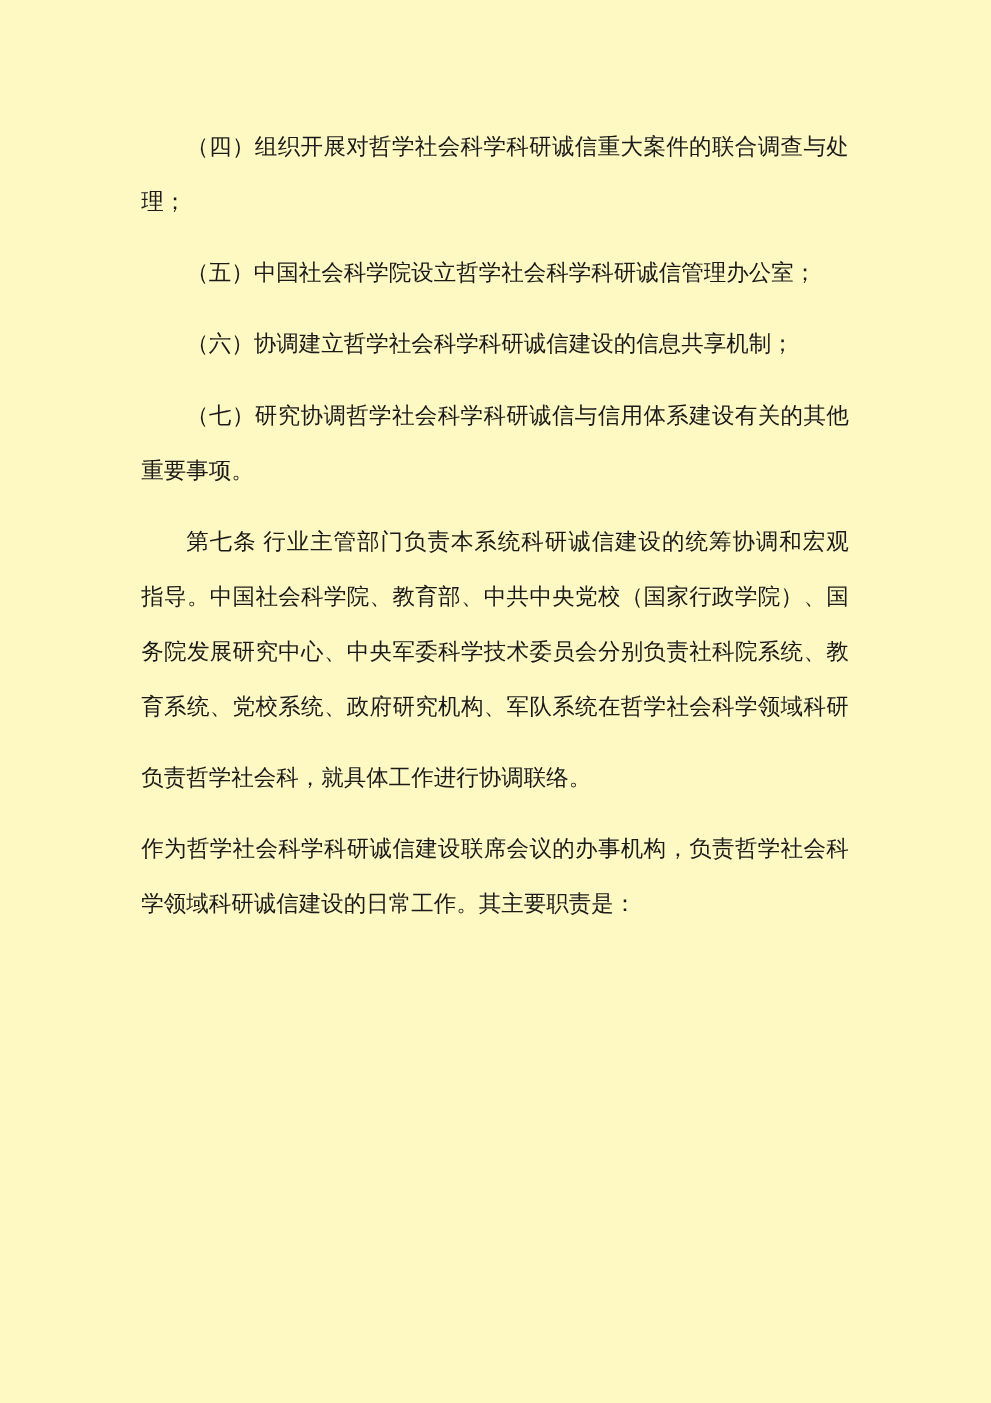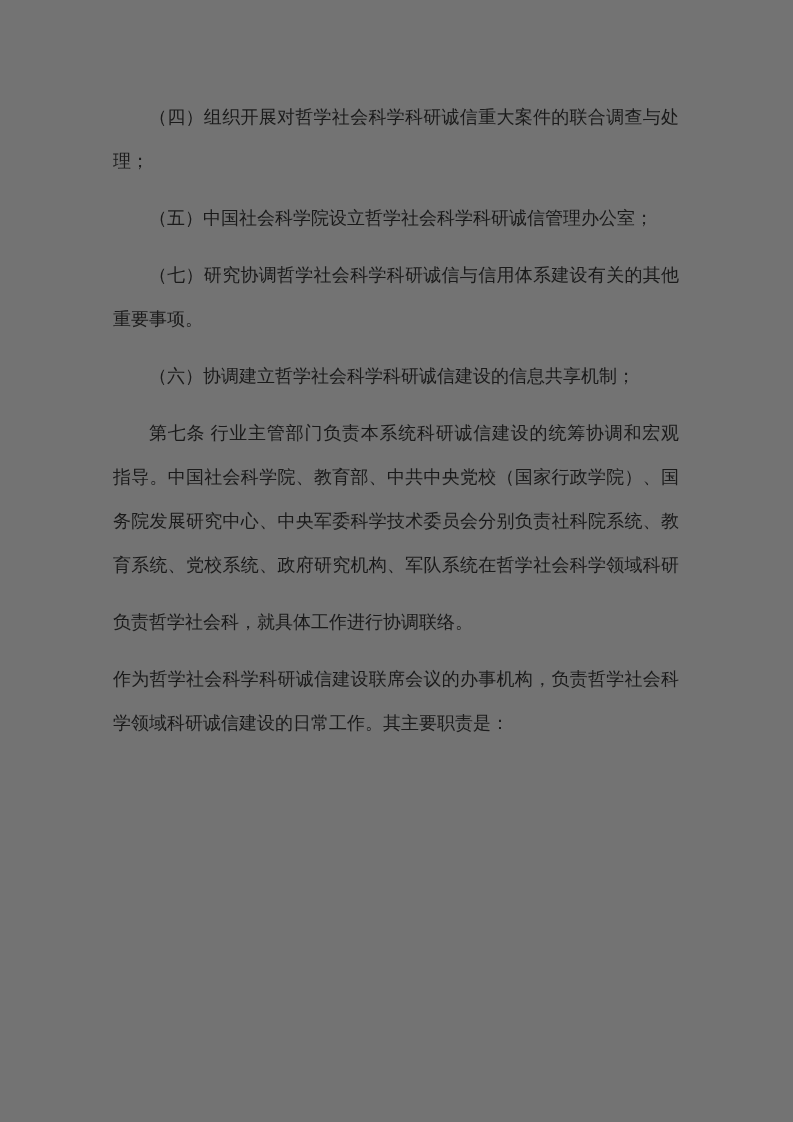--- a/index.html
+++ b/index.html
@@ -4,21 +4,21 @@
 <style>
   html, body {
     margin: 0;
     padding: 0;
     background: #ffffff;
   }
   .page {
     position: relative;
     width: 793px;
     height: 1122px;
-    background: #737373;
+    background: #fef9c3;
     overflow: hidden;
   }
   .content {
     position: absolute;
     top: 95px;
     left: 113px;
     width: 566px;
     font-family: "Liberation Serif", "DejaVu Serif", serif;
     font-size: 18px;
     color: #1a1a1a;
@@ -45,25 +45,25 @@
 <div class="page">
   <div class="content" id="content" style="color: rgb(26, 26, 26);">
       <div class="para">
         <div class="line first fill">（四）组织开展对哲学社会科学科研诚信重大案件的联合调查与处</div>
         <div class="line">理；</div>
       </div>
       <div class="para">
         <div class="line first">（五）中国社会科学院设立哲学社会科学科研诚信管理办公室；</div>
       </div>
       <div class="para">
+        <div class="line first">（六）协调建立哲学社会科学科研诚信建设的信息共享机制；</div>
+      </div>
+      <div class="para">
         <div class="line first fill">（七）研究协调哲学社会科学科研诚信与信用体系建设有关的其他</div>
         <div class="line">重要事项。</div>
-      </div>
-      <div class="para">
-        <div class="line first">（六）协调建立哲学社会科学科研诚信建设的信息共享机制；</div>
       </div>
       <div class="para">
         <div class="line first fill">第七条 行业主管部门负责本系统科研诚信建设的统筹协调和宏观</div>
         <div class="line fill">指导。中国社会科学院、教育部、中共中央党校（国家行政学院）、国</div>
         <div class="line fill">务院发展研究中心、中央军委科学技术委员会分别负责社科院系统、教</div>
         <div class="line fill">育系统、党校系统、政府研究机构、军队系统在哲学社会科学领域科研</div>
       </div>
       <div class="para">
         <div class="line">负责哲学社会科，就具体工作进行协调联络。</div>
       </div>

